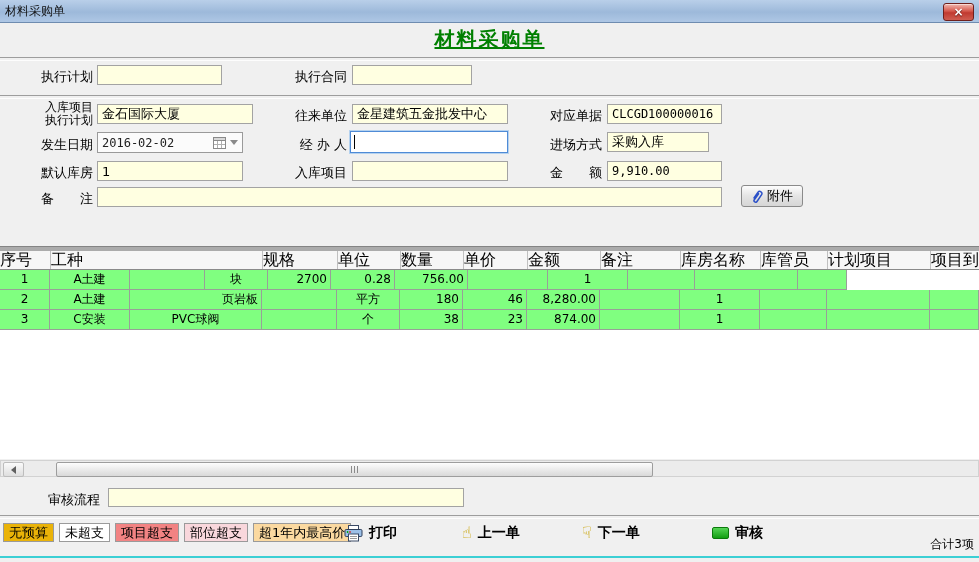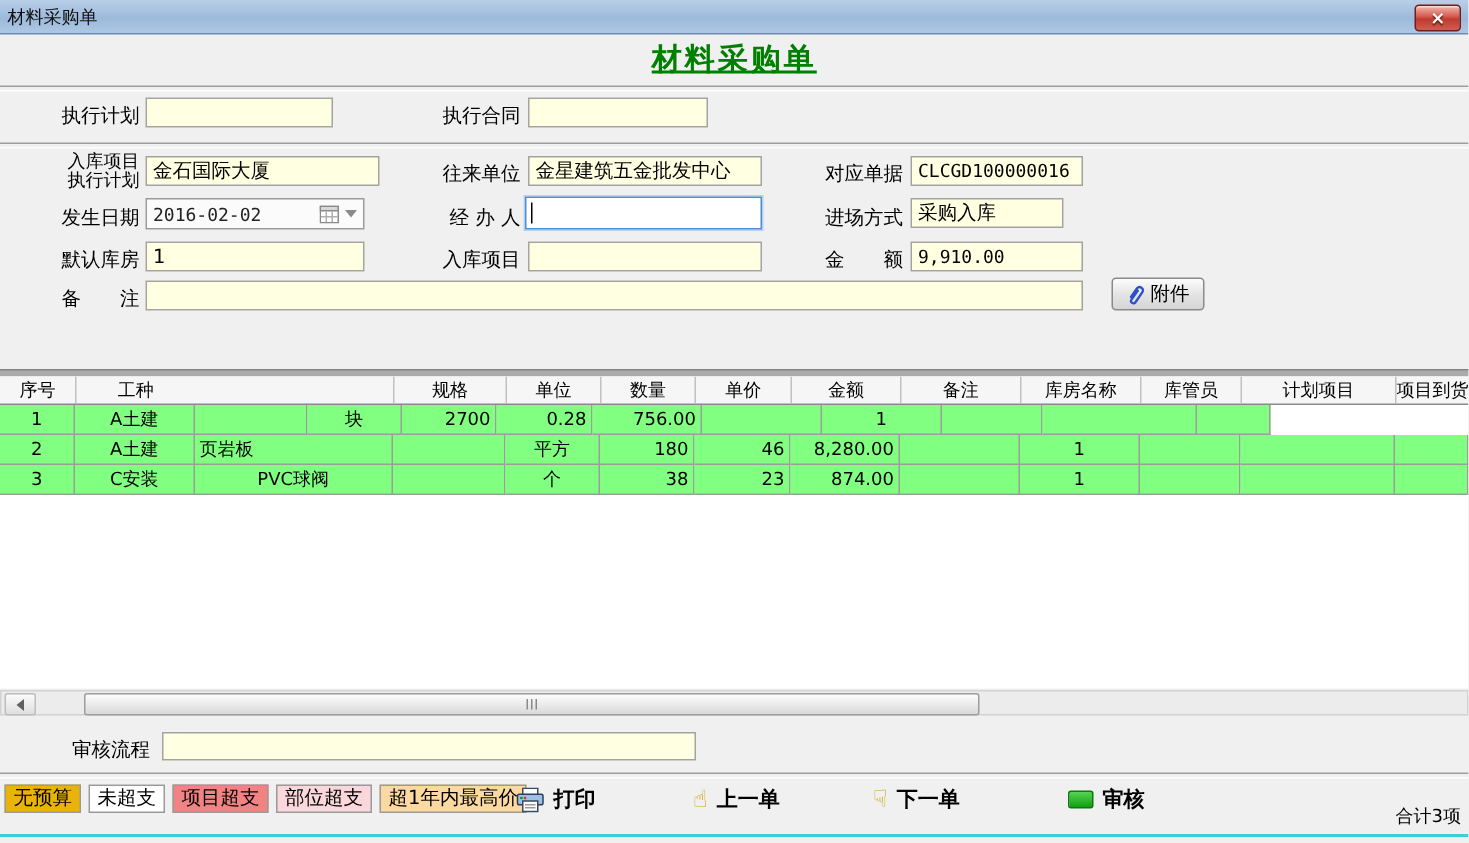--- a/index.html
+++ b/index.html
@@ -59,21 +59,21 @@
     background:linear-gradient(to bottom,#fdfdfd,#e4e4e4 50%,#d6d6d6);
     border:1px solid #8a8a8a;border-radius:3px;
     display:flex;align-items:center;justify-content:center;gap:4px;
     font-size:13px;cursor:pointer;font-family:inherit;padding:0;
   }
   
   .table-topbar{position:absolute;left:0;top:246px;width:979px;height:5px;background:#ababab;border-top:1px solid #848484;box-sizing:border-box;}
   .table-wrap{position:absolute;left:0;top:251px;width:979px;height:208px;background:#ffffff;overflow:hidden;}
   .thead{display:flex;background:#f6f6f6;border-bottom:1px solid #8a8a8a;height:19px;box-sizing:border-box;}
   .th{
-    box-sizing:border-box;font-size:12px;text-align:center;line-height:18px;
+    box-sizing:border-box;font-size:16px;line-height:18px;
     overflow:hidden;white-space:nowrap;flex:0 0 auto;
   }
   .th + .th{border-left:1px solid #c0c0c0;}
   .tr{display:flex;height:20px;}
   .td{
     box-sizing:border-box;height:20px;line-height:19px;padding:0 3px;
     border-right:1px solid #98a098;border-bottom:1px solid #98a098;
     background:#80ff80;font-size:12px;overflow:hidden;white-space:nowrap;flex:0 0 auto;
   }
   
@@ -200,21 +200,21 @@
         <div class="td" style="width: 73px; text-align: right;">756.00</div>
         <div class="td" style="width: 80px; text-align: left;"></div>
         <div class="td" style="width: 80px; text-align: center;">1</div>
         <div class="td" style="width: 67px; text-align: left;"></div>
         <div class="td" style="width: 103px; text-align: left;"></div>
         <div class="td" style="width: 49px; text-align: left;"></div>
       </div>
       <div class="tr">
         <div class="td" style="width: 50px; text-align: center;">2</div>
         <div class="td" style="width: 80px; text-align: center;">A土建</div>
-        <div class="td" style="width: 132px; text-align: left;">页岩板</div>
+        <div class="td" style="width: 132px; text-align: right;">页岩板</div>
         <div class="td" style="width: 75px; text-align: left;"></div>
         <div class="td" style="width: 63px; text-align: center;">平方</div>
         <div class="td" style="width: 63px; text-align: right;">180</div>
         <div class="td" style="width: 64px; text-align: right;">46</div>
         <div class="td" style="width: 73px; text-align: right;">8,280.00</div>
         <div class="td" style="width: 80px; text-align: left;"></div>
         <div class="td" style="width: 80px; text-align: center;">1</div>
         <div class="td" style="width: 67px; text-align: left;"></div>
         <div class="td" style="width: 103px; text-align: left;"></div>
         <div class="td" style="width: 49px; text-align: left;"></div>

